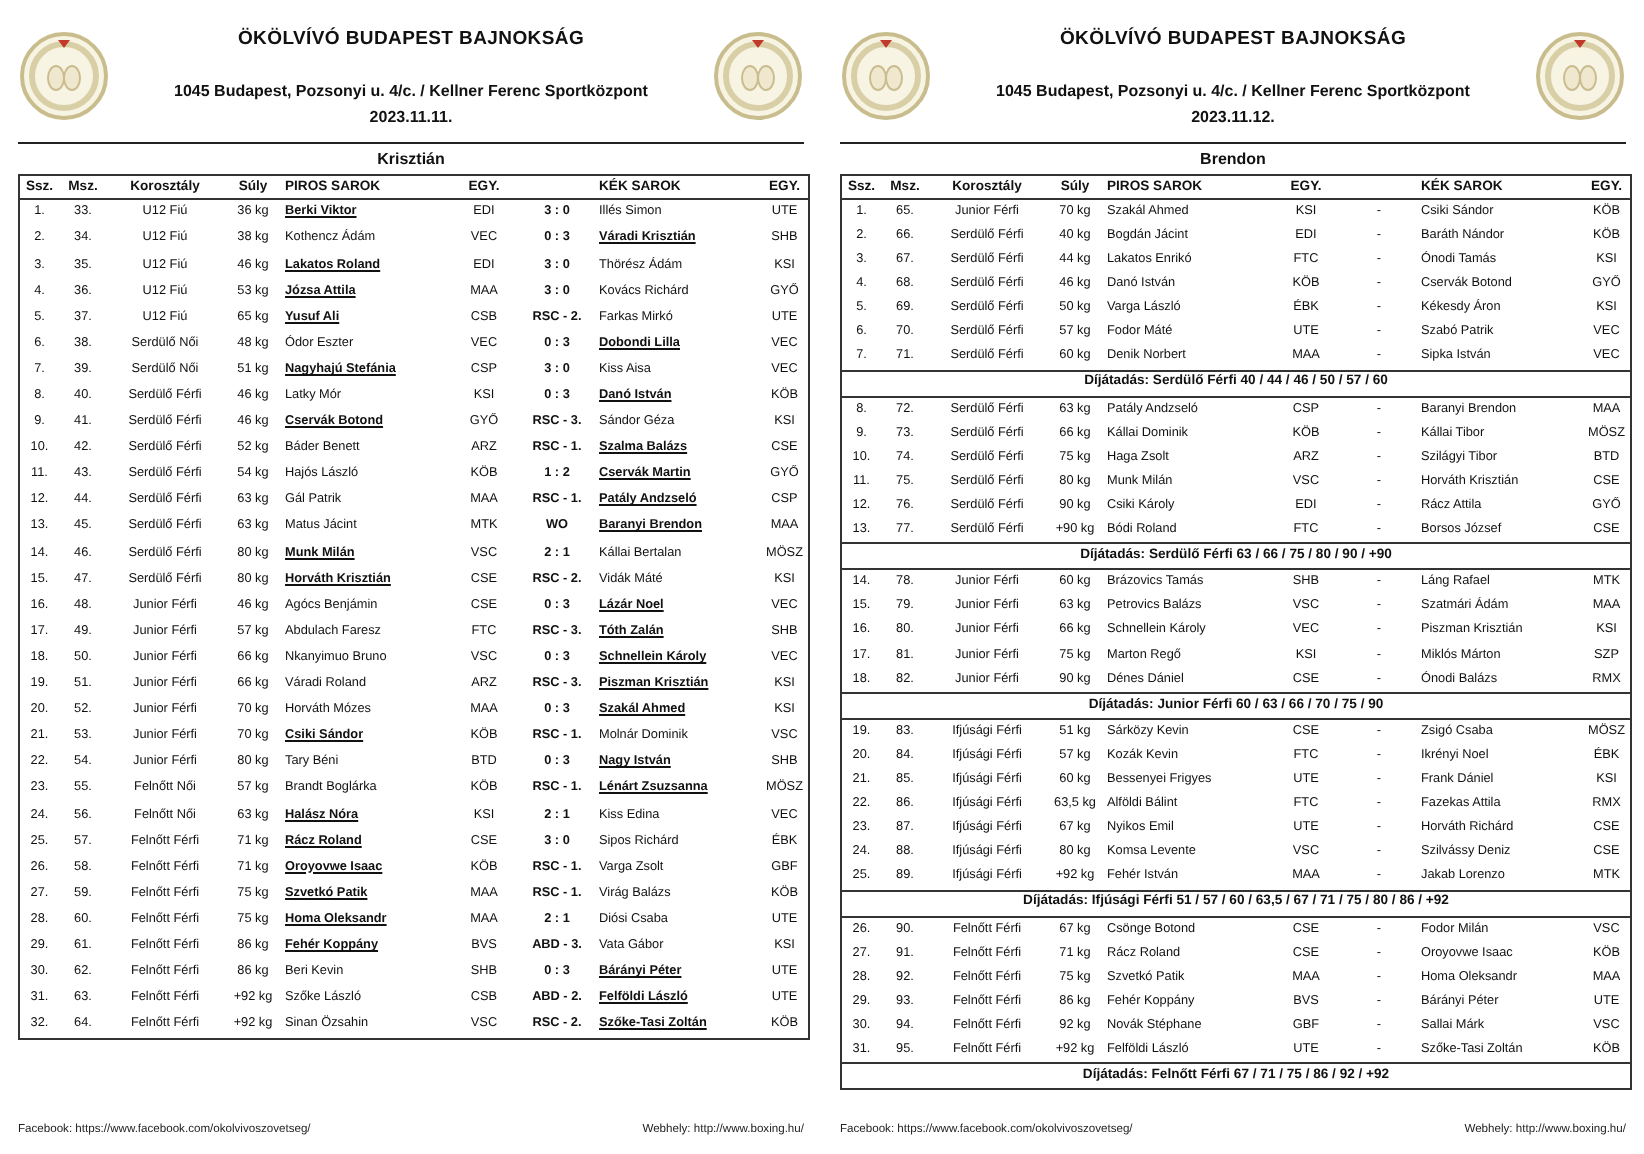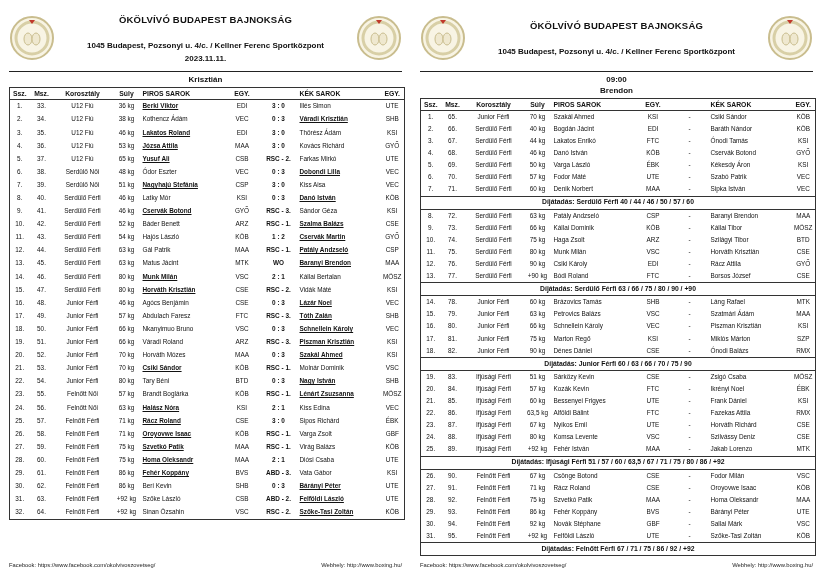--- a/index.html
+++ b/index.html
@@ -455,33 +455,33 @@
           <circle cx="23" cy="23" r="21" fill="#f8f4e4" stroke="#c9bd8e" stroke-width="2"></circle>
           <circle cx="23" cy="23" r="16" fill="none" stroke="#d8cfa6" stroke-width="3"></circle>
           <path d="M20 5 l3 4 3-4 z" fill="#c0392b"></path>
           <ellipse cx="19" cy="24" rx="4" ry="6" fill="#efe8cf" stroke="#c9bd8e"></ellipse>
           <ellipse cx="27" cy="24" rx="4" ry="6" fill="#efe8cf" stroke="#c9bd8e"></ellipse>
         </svg>
       </div>
       <div class="head-text">
         <div class="title">ÖKÖLVÍVÓ BUDAPEST BAJNOKSÁG</div>
         <div class="address">1045 Budapest, Pozsonyi u. 4/c. / Kellner Ferenc Sportközpont</div>
+        <div class="date">2023.11.12.</div>
       </div>
       <div class="logo">
         <svg viewBox="0 0 46 46" width="46" height="46">
           <circle cx="23" cy="23" r="21" fill="#f8f4e4" stroke="#c9bd8e" stroke-width="2"></circle>
           <circle cx="23" cy="23" r="16" fill="none" stroke="#d8cfa6" stroke-width="3"></circle>
           <path d="M20 5 l3 4 3-4 z" fill="#c0392b"></path>
           <ellipse cx="19" cy="24" rx="4" ry="6" fill="#efe8cf" stroke="#c9bd8e"></ellipse>
           <ellipse cx="27" cy="24" rx="4" ry="6" fill="#efe8cf" stroke="#c9bd8e"></ellipse>
         </svg>
       </div>
     </div>
     <div class="rule"></div>
-    <div class="session-time">09:00</div>
     <div class="session-name">Brendon</div>
     <table class="t1">
         <colgroup>
           <col style="width: 20px;">
           <col style="width: 24px;">
           <col style="width: 58px;">
           <col style="width: 30px;">
           <col style="width: 84px;">
           <col style="width: 33px;">
           <col style="width: 40px;">

